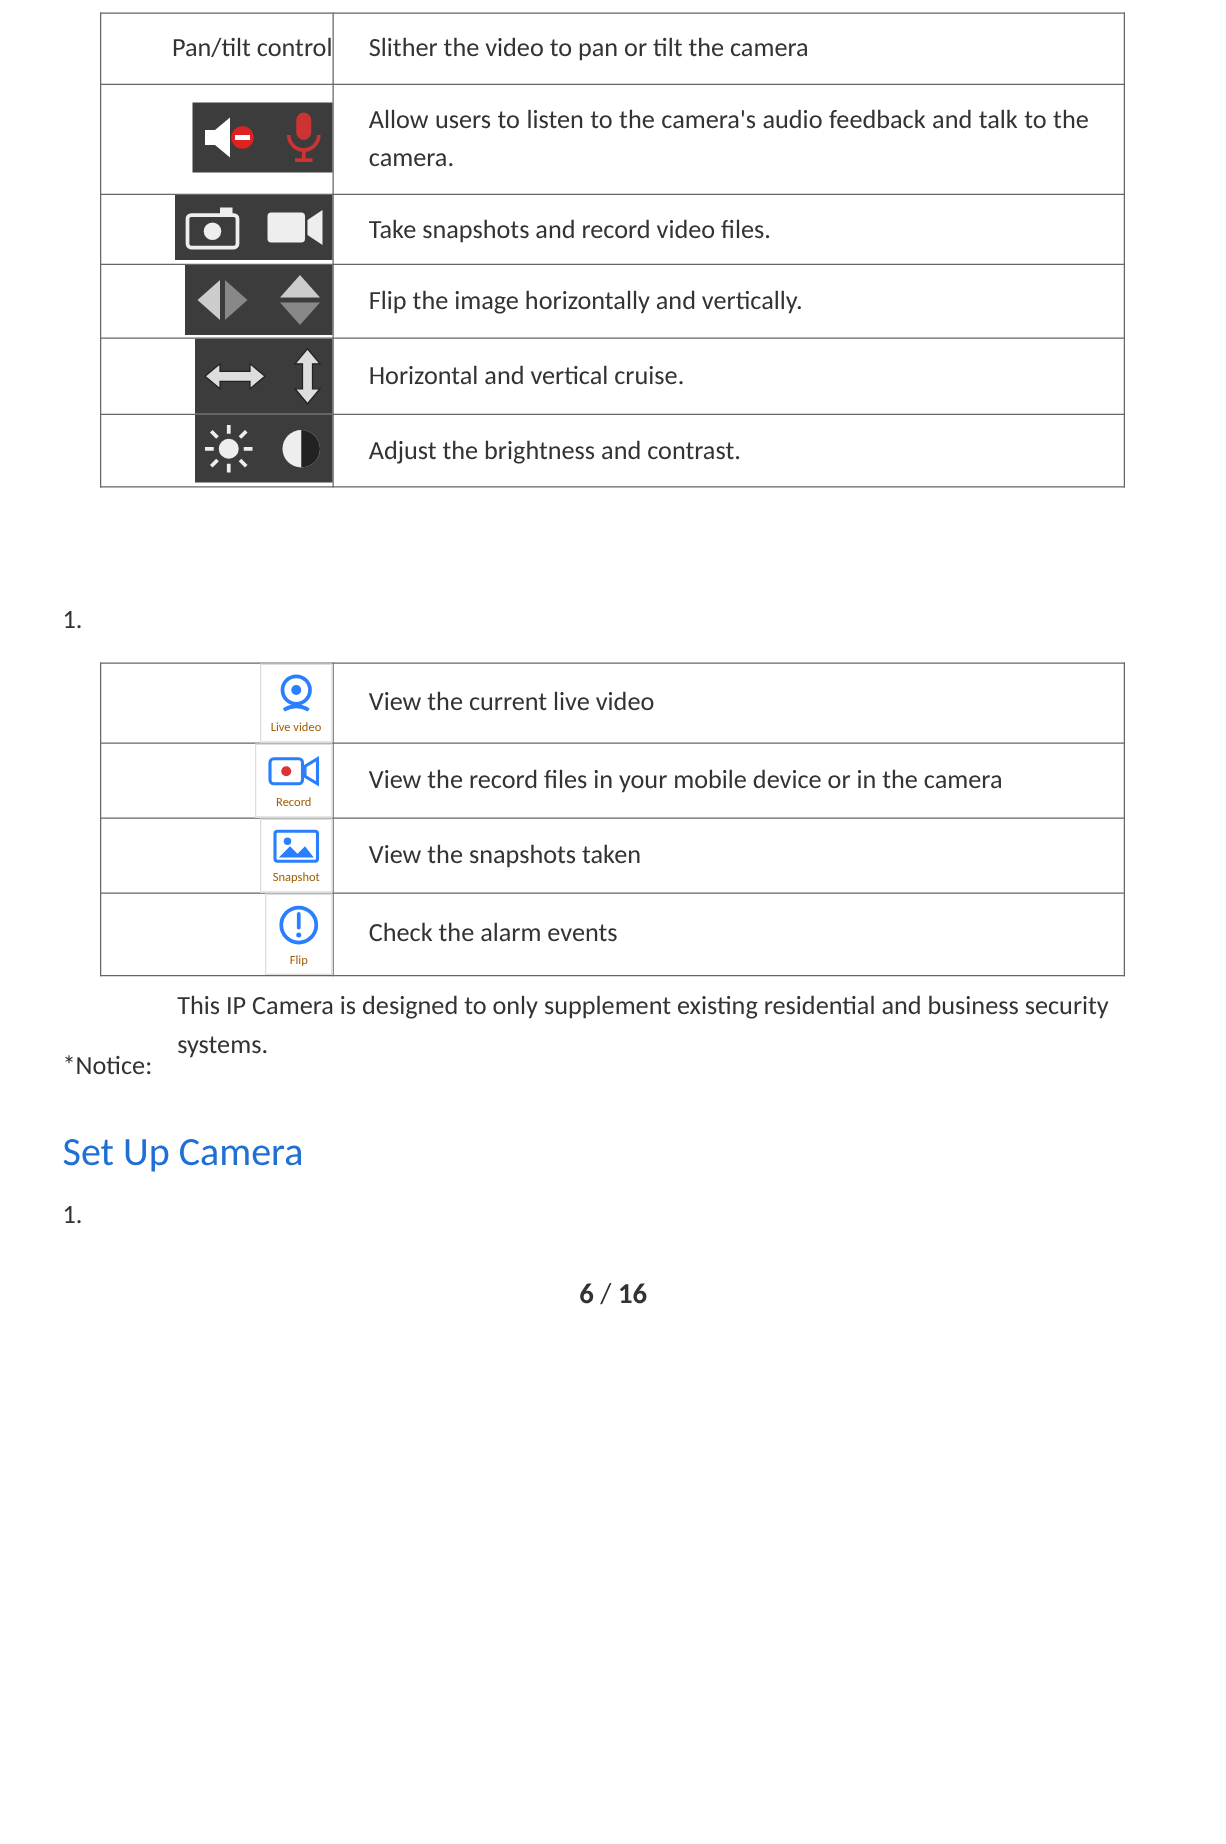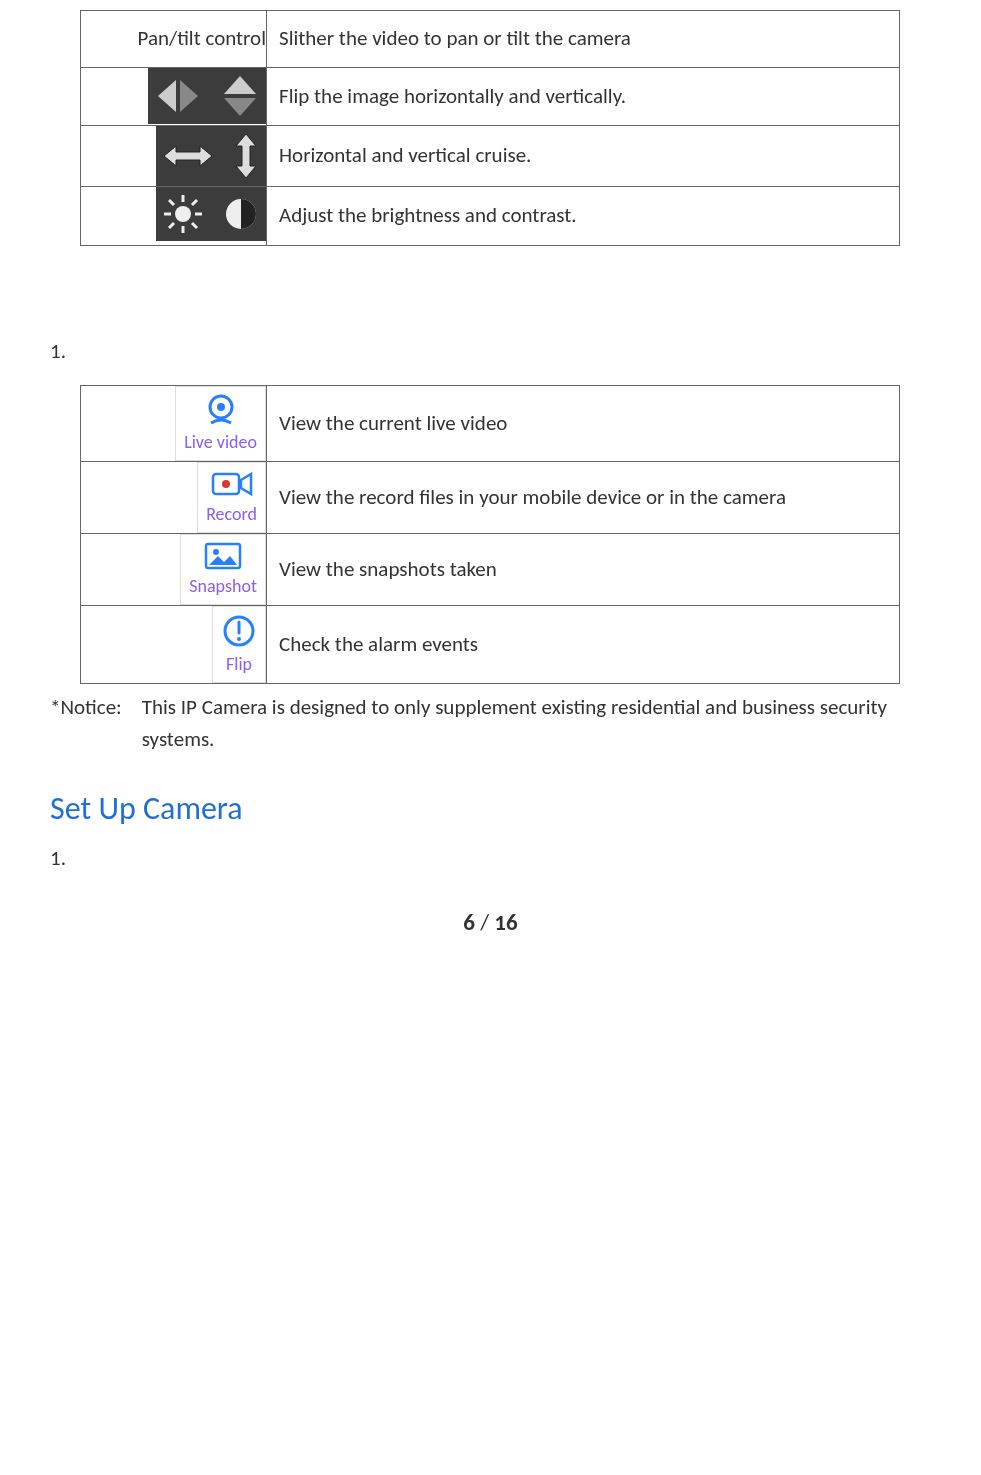--- a/index.html
+++ b/index.html
@@ -12,21 +12,21 @@
     box-sizing: border-box;
     line-height: 1.5;
   }
   table {
     border-collapse: collapse;
     margin-left: 30px;
     width: 820px;
   }
   td {
     border: 1px solid #666;
-    padding: 12px 12px;
+    padding: 12px 28px;
     vertical-align: middle;
   }
   td.icon-cell {
     width: 185px;
     text-align: right;
     padding: 0;
   }
   td.desc-cell {
     text-align: left;
   }
@@ -46,36 +46,36 @@
   .app-icon {
     display: inline-flex;
     flex-direction: column;
     align-items: center;
     background: #fff;
     border: 1px solid #ddd;
     padding: 6px 8px 4px 8px;
     gap: 2px;
   }
   .app-icon .label {
-    font-size: 18px;
-    color: #8b5cf6;
+    font-size: 10px;
+    color: #a16207;
   }
   .section-gap { height: 80px; }
   .numbered {
     display: flex;
     gap: 12px;
     margin: 10px 0 18px 0;
   }
   .numbered .num { width: 22px; }
   .notice {
     display: flex;
     gap: 20px;
     margin: 8px 0 20px 0;
   }
-  .notice .lbl { white-space: nowrap; }
+  .notice .lbl { white-space: nowrap; margin-top: 48px; }
   h2.blue {
     color: #1f6fd4;
     font-size: 32px;
     font-weight: normal;
     margin: 30px 0 10px 0;
   }
   .footer {
     text-align: center;
     margin-top: 30px;
     font-size: 23px;
@@ -83,20 +83,54 @@
   .footer b { font-weight: bold; }
 </style>
 </head>
 <body>
 
 <table>
   <tbody>
       <tr>
     <td class="icon-cell">Pan/tilt control</td>
     <td class="desc-cell">Slither the video to pan or tilt the camera</td>
+  </tr>
+  <tr>
+    <td class="icon-cell">
+      <span class="dark-pair">
+        <svg width="48" height="40" viewBox="0 0 48 40">
+          <path d="M4 14 h8 l12 -10 v32 l-12 -10 h-8 z" fill="#fff"></path>
+          <circle cx="34" cy="20" r="9" fill="#d22"></circle>
+          <rect x="28" y="18" width="12" height="4" fill="#fff"></rect>
+        </svg>
+        <svg width="34" height="44" viewBox="0 0 34 44">
+          <rect x="11" y="2" width="12" height="22" rx="6" fill="#c33"></rect>
+          <path d="M5 20 a12 12 0 0 0 24 0" stroke="#c33" stroke-width="3" fill="none"></path>
+          <line x1="17" y1="32" x2="17" y2="40" stroke="#c33" stroke-width="3"></line>
+          <line x1="10" y1="40" x2="24" y2="40" stroke="#c33" stroke-width="3"></line>
+        </svg>
+      </span>
+    </td>
+    <td class="desc-cell justify">Allow users to listen to the camera's audio feedback and talk to the camera.</td>
+  </tr>
+  <tr>
+    <td class="icon-cell">
+      <span class="dark-pair">
+        <svg width="48" height="40" viewBox="0 0 48 40">
+          <rect x="4" y="10" width="40" height="26" rx="3" fill="none" stroke="#eee" stroke-width="3"></rect>
+          <rect x="30" y="4" width="10" height="6" fill="#eee"></rect>
+          <circle cx="24" cy="23" r="7" fill="#eee"></circle>
+        </svg>
+        <svg width="48" height="36" viewBox="0 0 48 36">
+          <rect x="2" y="6" width="30" height="24" rx="3" fill="#eee"></rect>
+          <path d="M34 12 l12 -8 v28 l-12 -8 z" fill="#eee"></path>
+        </svg>
+      </span>
+    </td>
+    <td class="desc-cell">Take snapshots and record video files.</td>
   </tr>
   <tr>
     <td class="icon-cell">
       <span class="dark-pair">
         <svg width="48" height="40" viewBox="0 0 48 40">
           <path d="M22 4 v32 l-18 -16 z" fill="#ccc"></path>
           <path d="M26 4 v32 l18 -16 z" fill="#888"></path>
         </svg>
         <svg width="40" height="44" viewBox="0 0 40 44">
           <path d="M4 20 h32 l-16 -18 z" fill="#ccc"></path>

